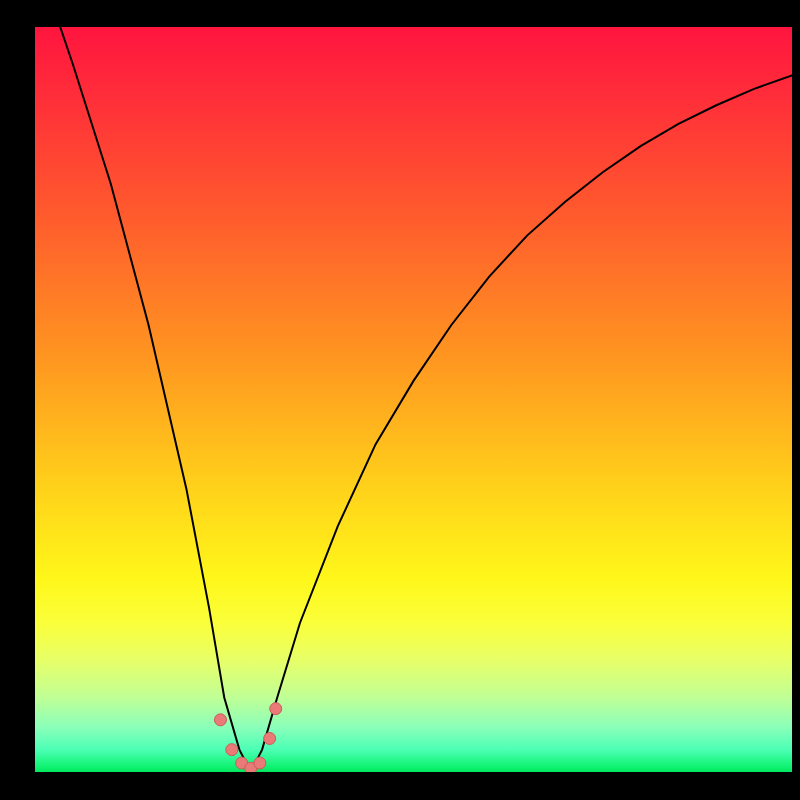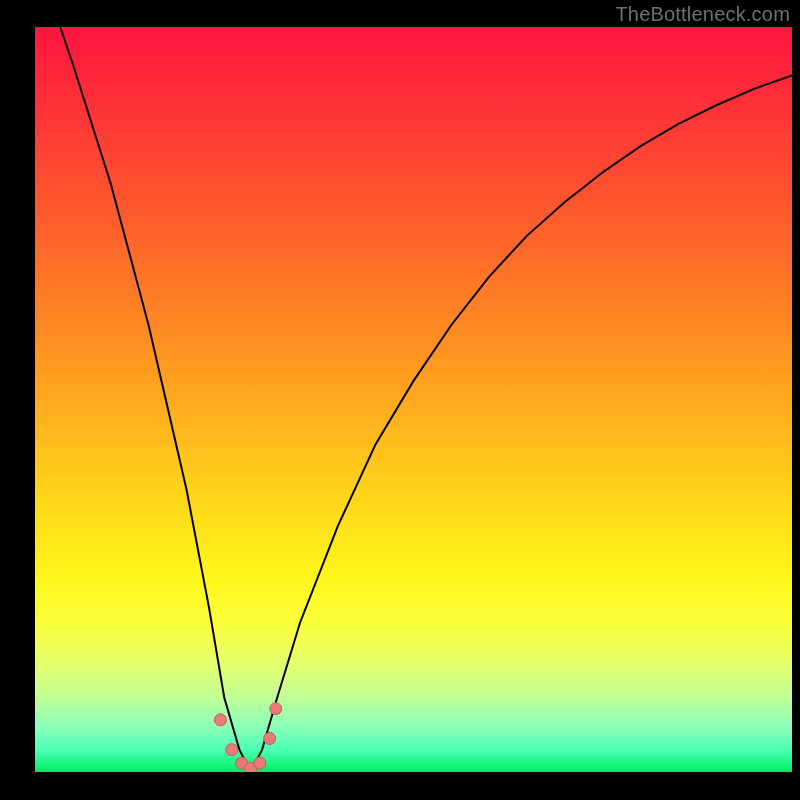--- a/index.html
+++ b/index.html
@@ -68,14 +68,13 @@
           <circle cx="185.47" cy="692.85" r="6" fill="#ea7a77" stroke="#c95c59" stroke-width="1"></circle>
           <circle cx="196.82" cy="722.65" r="6" fill="#ea7a77" stroke="#c95c59" stroke-width="1"></circle>
           <circle cx="206.66" cy="736.06" r="6" fill="#ea7a77" stroke="#c95c59" stroke-width="1"></circle>
           <circle cx="215.74" cy="741.27" r="6" fill="#ea7a77" stroke="#c95c59" stroke-width="1"></circle>
           <circle cx="224.83" cy="736.06" r="6" fill="#ea7a77" stroke="#c95c59" stroke-width="1"></circle>
           <circle cx="234.67" cy="711.48" r="6" fill="#ea7a77" stroke="#c95c59" stroke-width="1"></circle>
           <circle cx="240.73" cy="681.67" r="6" fill="#ea7a77" stroke="#c95c59" stroke-width="1"></circle>
         </g>
     </svg>
   </div>
-  <div class="watermark">TheBottleneck.com</div>
 </div>
 
 </body></html>

